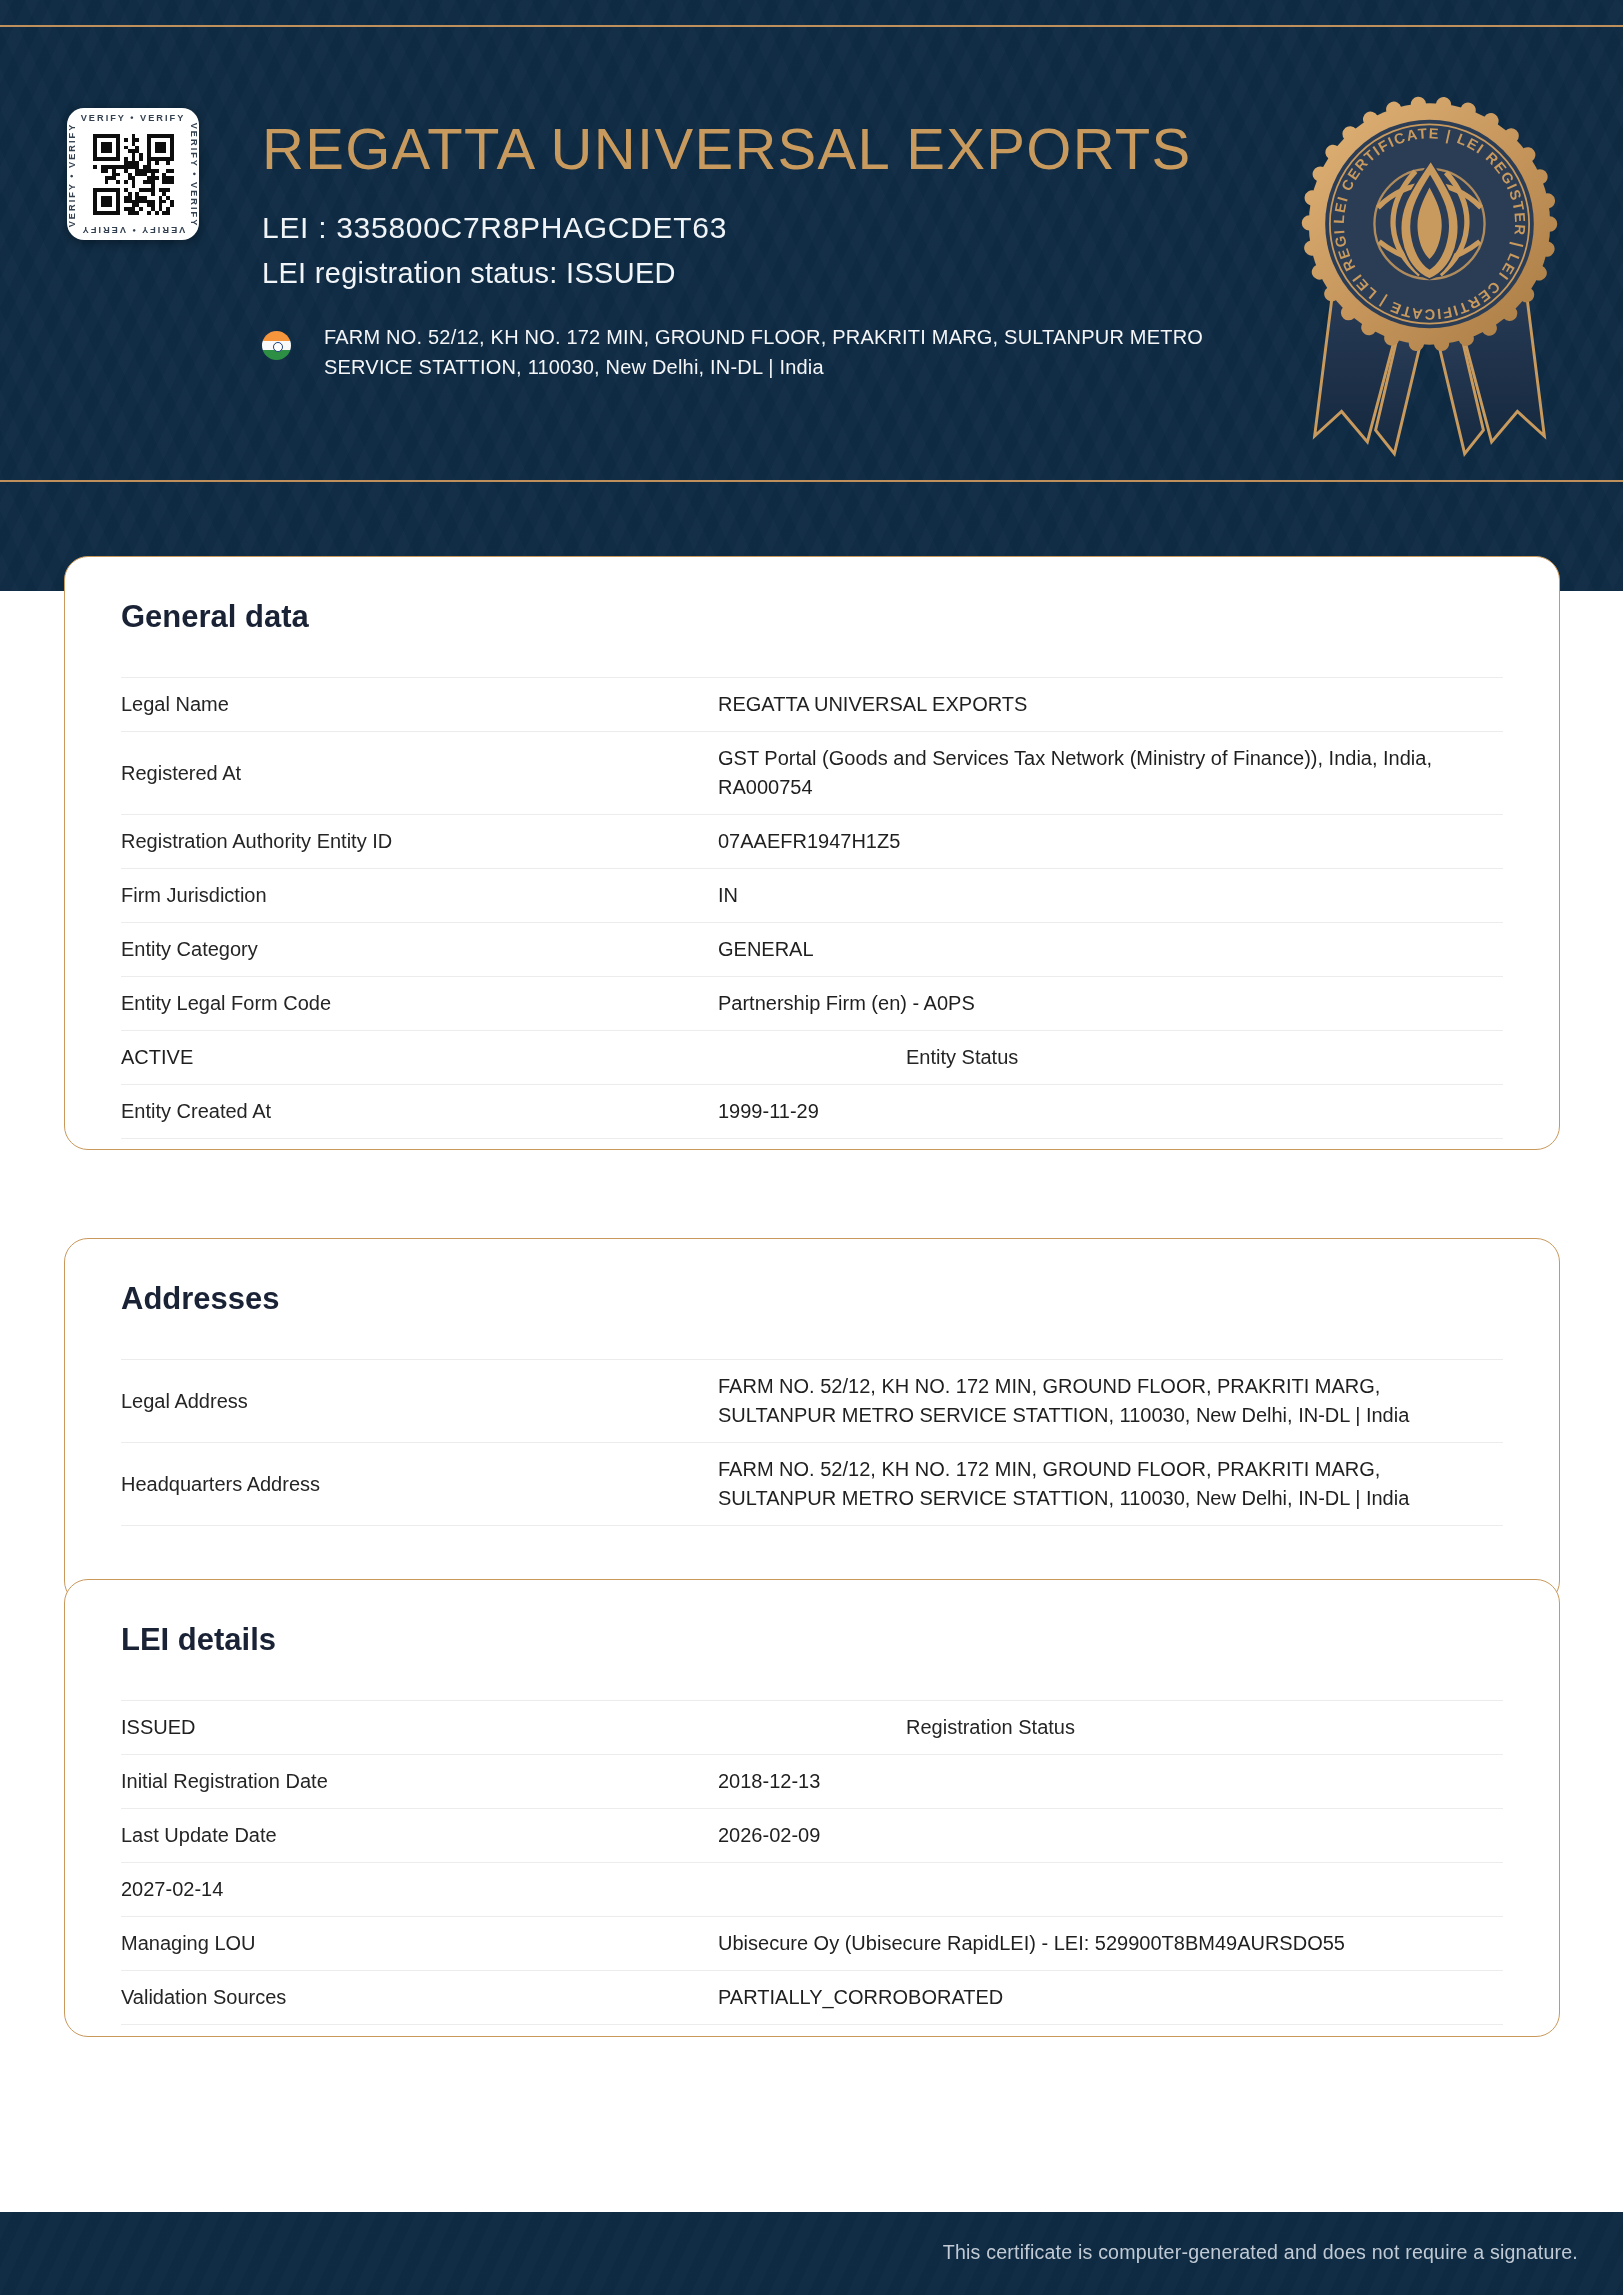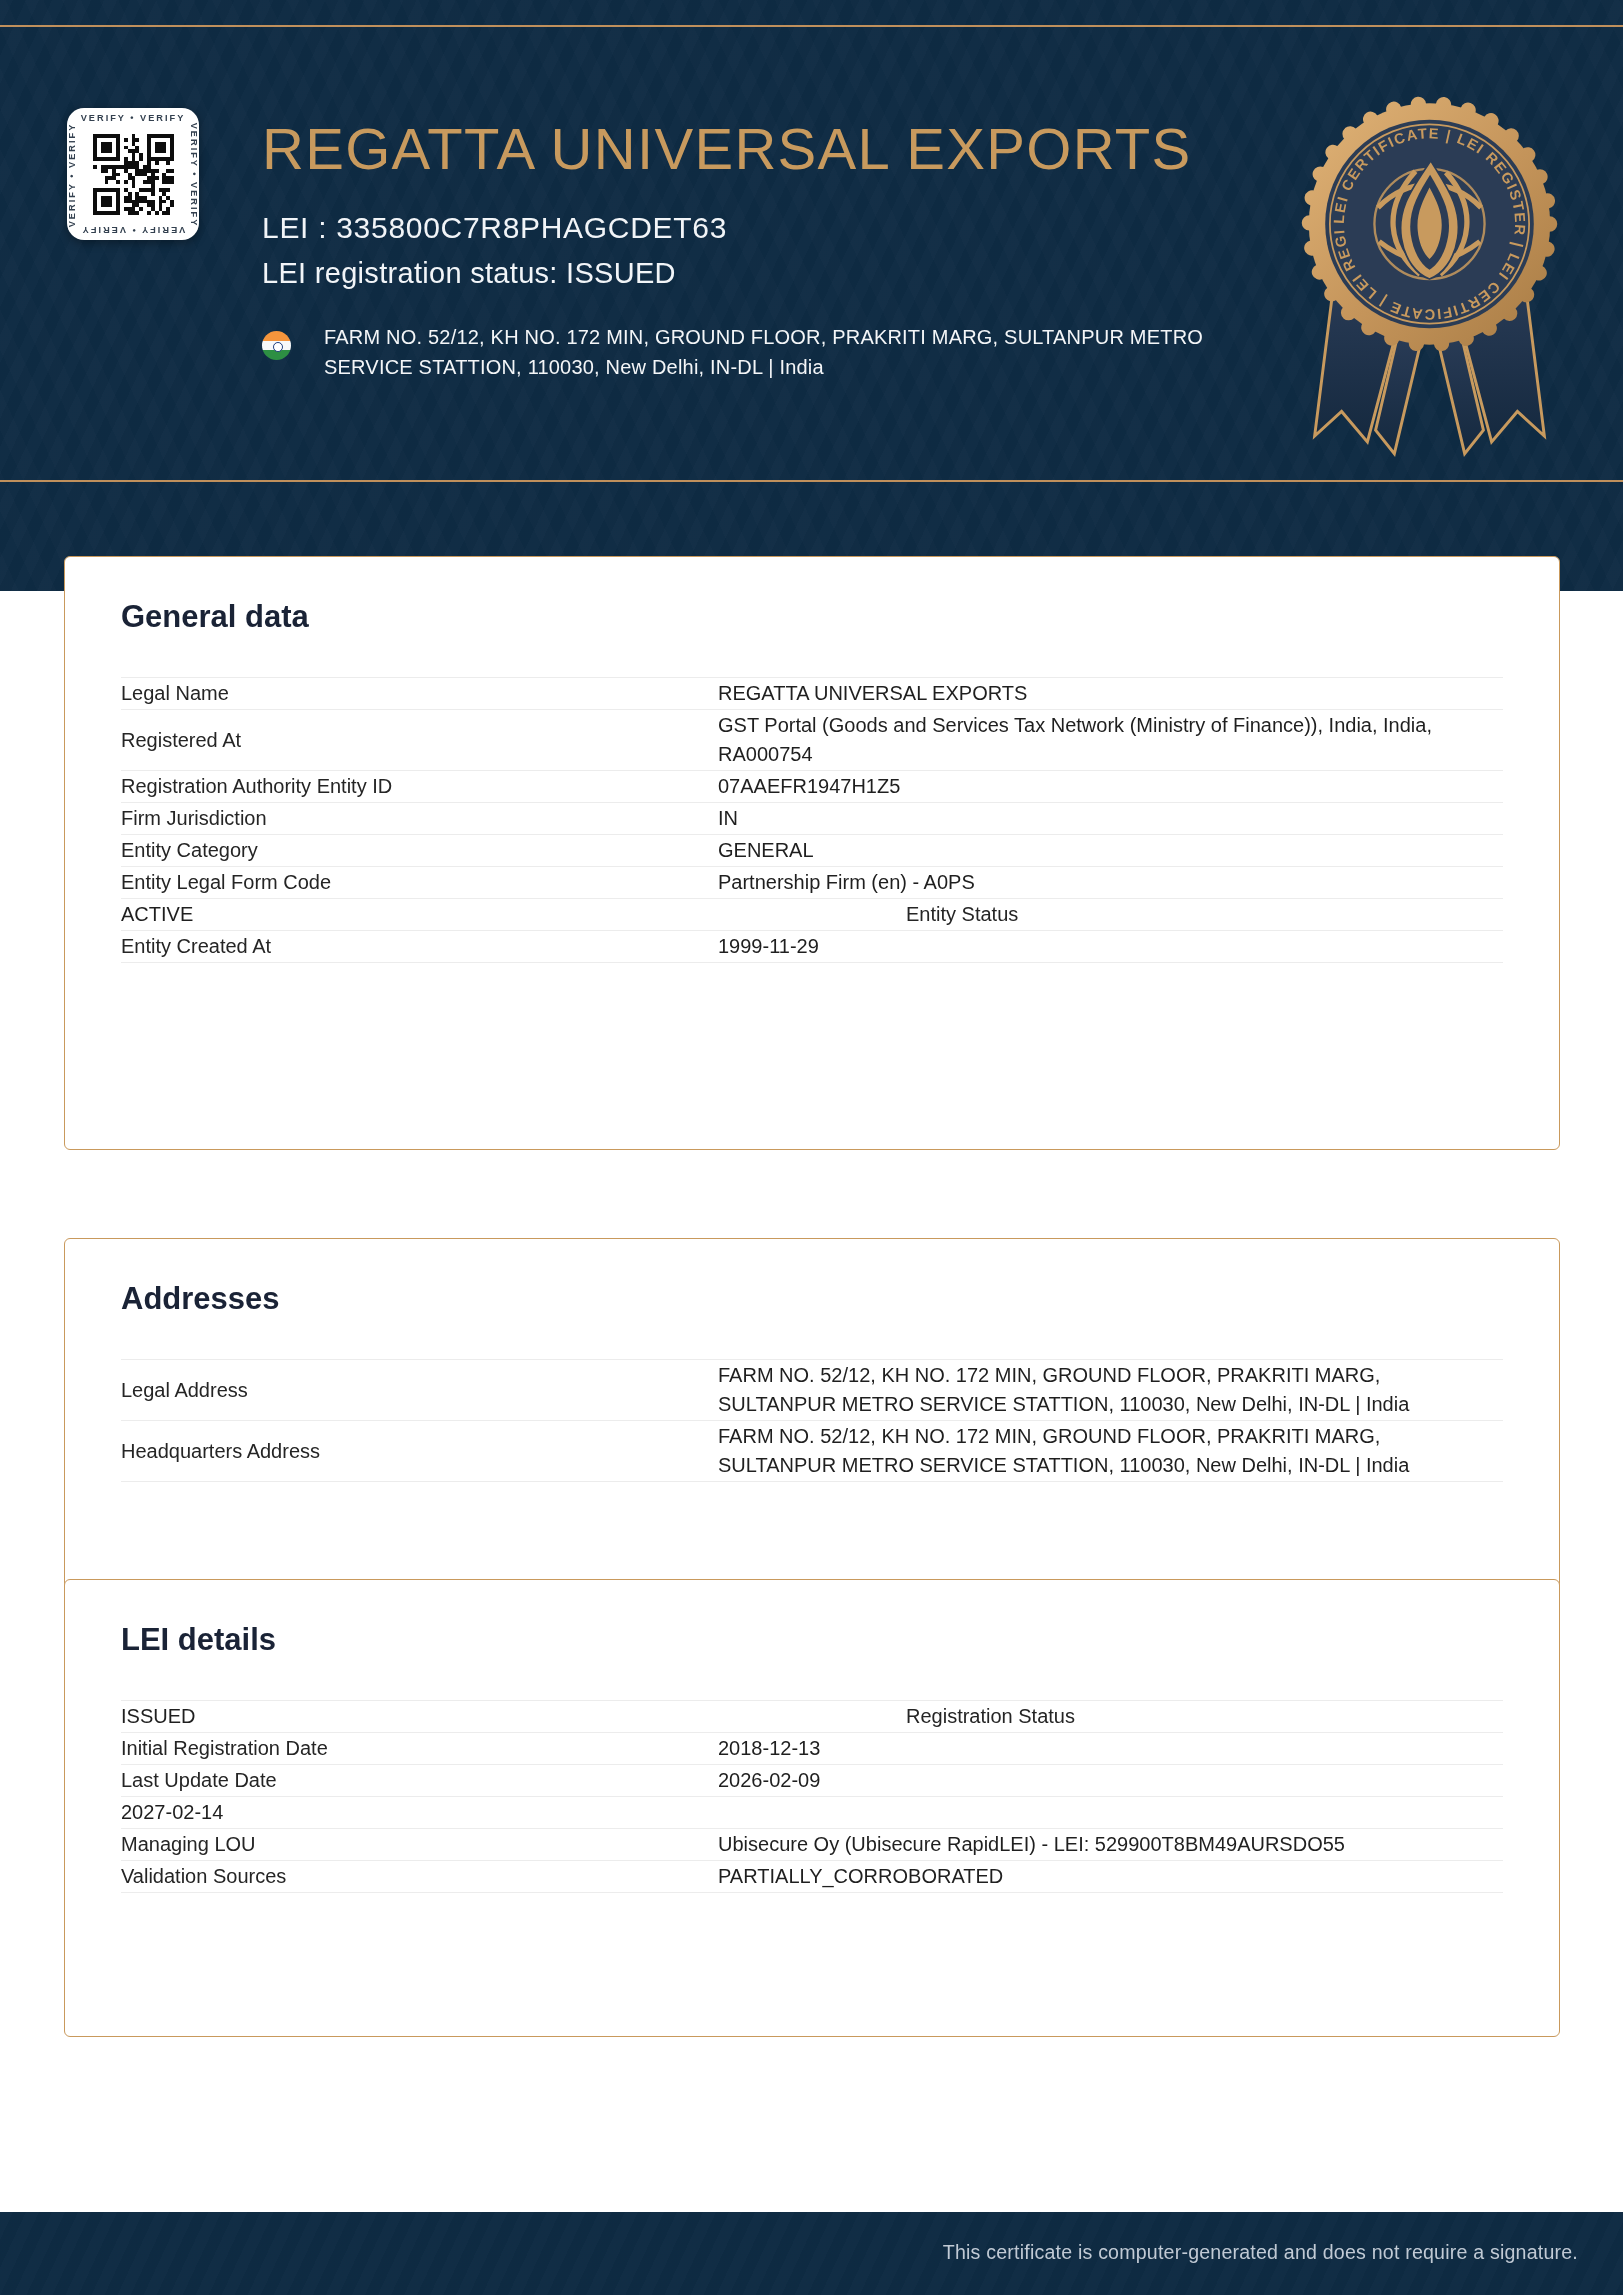--- a/index.html
+++ b/index.html
@@ -46,27 +46,27 @@
      margin:-3.9px 0 0 -3.9px; border-radius:50%; border:1.6px solid #1b3a7a; background:#fff; }
   .hero-address { max-width:917px; font-size:20px; line-height:30px; color:#f4f6f8;
      letter-spacing:0.2px; }
 
   
   .badge-wrap { position:absolute; left:1283px; top:77px; width:293px; height:424px; z-index:2; }
   .badge-wrap svg { display:block; width:100%; height:100%; }
 
   
   .card { position:absolute; left:64px; width:1496px; background:#ffffff;
-     border:1.3px solid #c9995c; border-radius:6px; padding:41px 56px 0; overflow:hidden; }
+     border:1.3px solid #c9995c; border-radius:24px; padding:41px 56px 0; overflow:hidden; }
   .card.general   { top:556px;  height:594px; }
   .card.addresses { top:1238px; height:367px; }
   .card.lei       { top:1579px; height:458px; }
   .section-title { font-size:31px; font-weight:700; color:#1a2336; line-height:37px; }
   .kv-table { margin-top:42px; }
-  .row { display:flex; align-items:center; border-top:1.3px solid #ececec; padding:1px 0; }
+  .row { display:flex; align-items:center; border-top:1.3px solid #ececec; padding:12px 0; }
   .kv-table .row:last-child { border-bottom:1.3px solid #ececec; }
   .cell { font-size:20px; line-height:29px; }
   .cell.label { width:597px; flex:0 0 auto; color:#252525; padding-right:26px; }
   .cell.value { flex:1 1 auto; color:#1f1f1f; }
 
   
   .footer { position:absolute; left:0; top:2212px; width:1623px; height:83px; background:#0e2b43; }
   .footer::after { content:""; position:absolute; inset:0;
      background:repeating-linear-gradient(115deg, rgba(255,255,255,.012) 0 11.8px, rgba(0,0,0,.015) 11.8px 23.6px); }
   .footer-note { position:absolute; right:45px; top:29px; font-size:19.6px; color:#c2cbd6;

